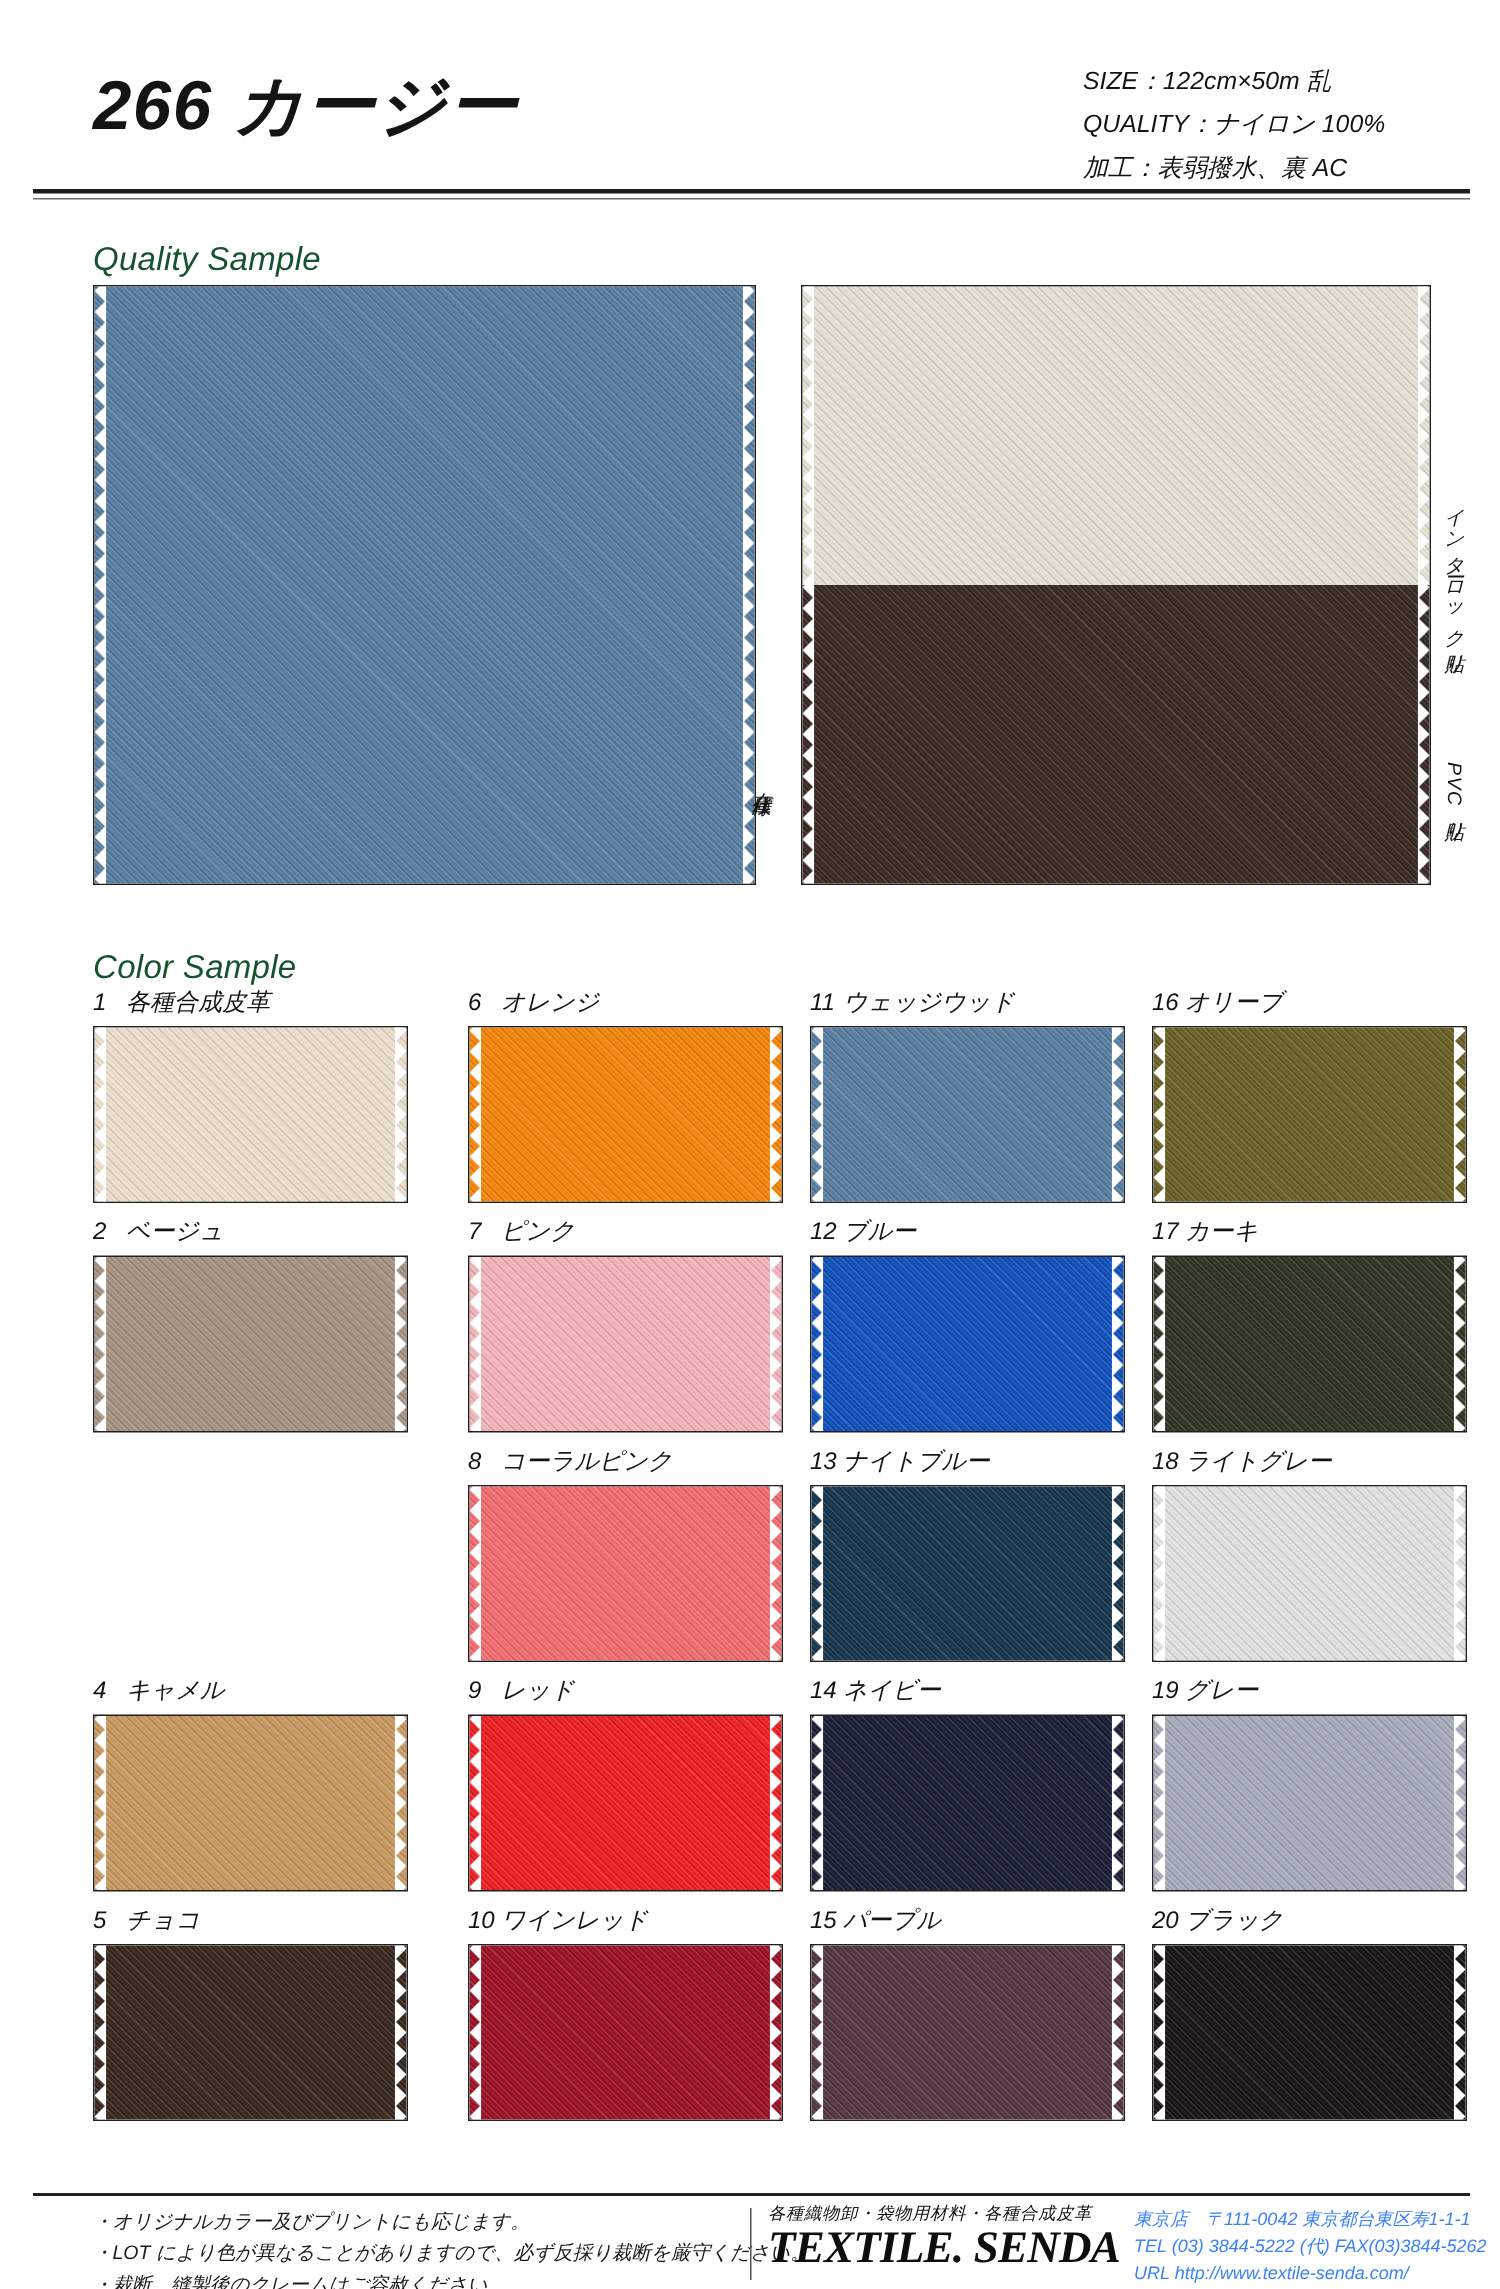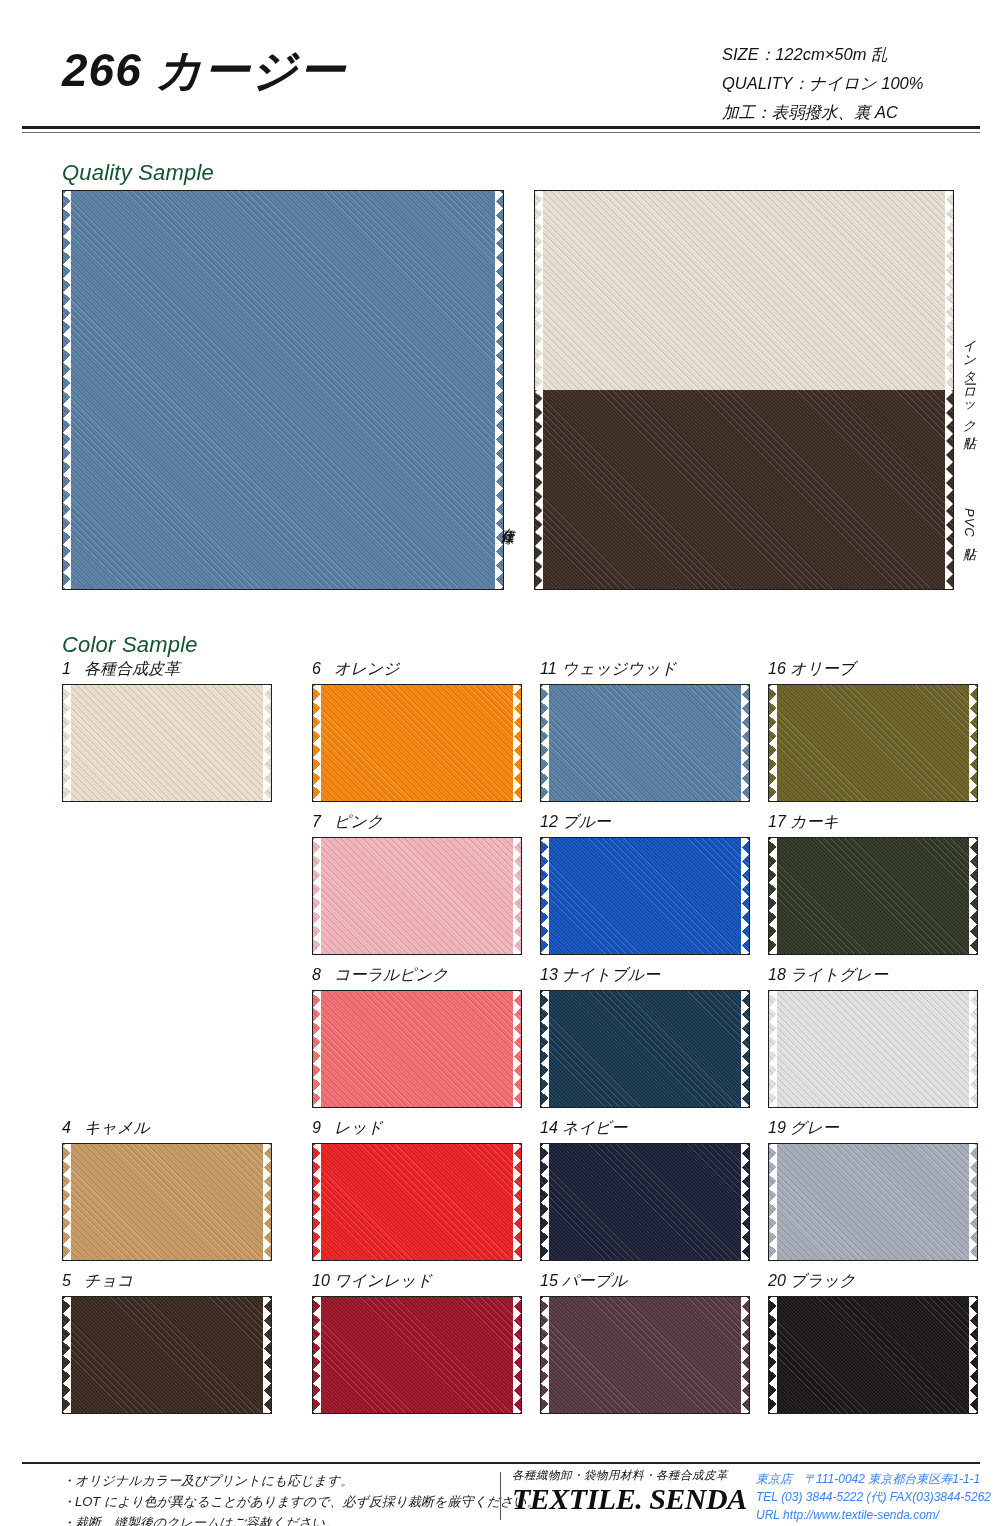--- a/index.html
+++ b/index.html
@@ -216,20 +216,32 @@
               <div class="cloth" style="background: repeating-linear-gradient(45deg, rgba(255, 255, 255, 0.13) 0px, rgba(255, 255, 255, 0.13) 1px, rgba(0, 0, 0, 0.1) 1px, rgba(0, 0, 0, 0.1) 2.4px, rgba(255, 255, 255, 0.05) 2.4px, rgba(255, 255, 255, 0.05) 3.6px, rgba(0, 0, 0, 0.03) 3.6px, rgba(0, 0, 0, 0.03) 5px), rgb(107, 98, 38);"></div>
               <div class="zig-top"></div>
               <div class="zig-bot"></div>
               <div class="zig-left"></div>
               <div class="zig-right"></div>
             </div>
           </div>
         </div>
       </div>
       <div class="cs-row">
+        <div class="cs-cell c0">
+          <div class="cs-label"><span class="num">2</span><span>ベージュ</span></div>
+          <div class="cs-frame">
+            <div class="swatch">
+              <div class="cloth" style="background: repeating-linear-gradient(45deg, rgba(255, 255, 255, 0.13) 0px, rgba(255, 255, 255, 0.13) 1px, rgba(0, 0, 0, 0.1) 1px, rgba(0, 0, 0, 0.1) 2.4px, rgba(255, 255, 255, 0.05) 2.4px, rgba(255, 255, 255, 0.05) 3.6px, rgba(0, 0, 0, 0.03) 3.6px, rgba(0, 0, 0, 0.03) 5px), rgb(167, 148, 132);"></div>
+              <div class="zig-top"></div>
+              <div class="zig-bot"></div>
+              <div class="zig-left"></div>
+              <div class="zig-right"></div>
+            </div>
+          </div>
+        </div>
         <div class="cs-cell c1">
           <div class="cs-label"><span class="num">7</span><span>ピンク</span></div>
           <div class="cs-frame">
             <div class="swatch">
               <div class="cloth" style="background: repeating-linear-gradient(45deg, rgba(255, 255, 255, 0.13) 0px, rgba(255, 255, 255, 0.13) 1px, rgba(0, 0, 0, 0.1) 1px, rgba(0, 0, 0, 0.1) 2.4px, rgba(255, 255, 255, 0.05) 2.4px, rgba(255, 255, 255, 0.05) 3.6px, rgba(0, 0, 0, 0.03) 3.6px, rgba(0, 0, 0, 0.03) 5px), rgb(244, 182, 188);"></div>
               <div class="zig-top"></div>
               <div class="zig-bot"></div>
               <div class="zig-left"></div>
               <div class="zig-right"></div>
             </div>

